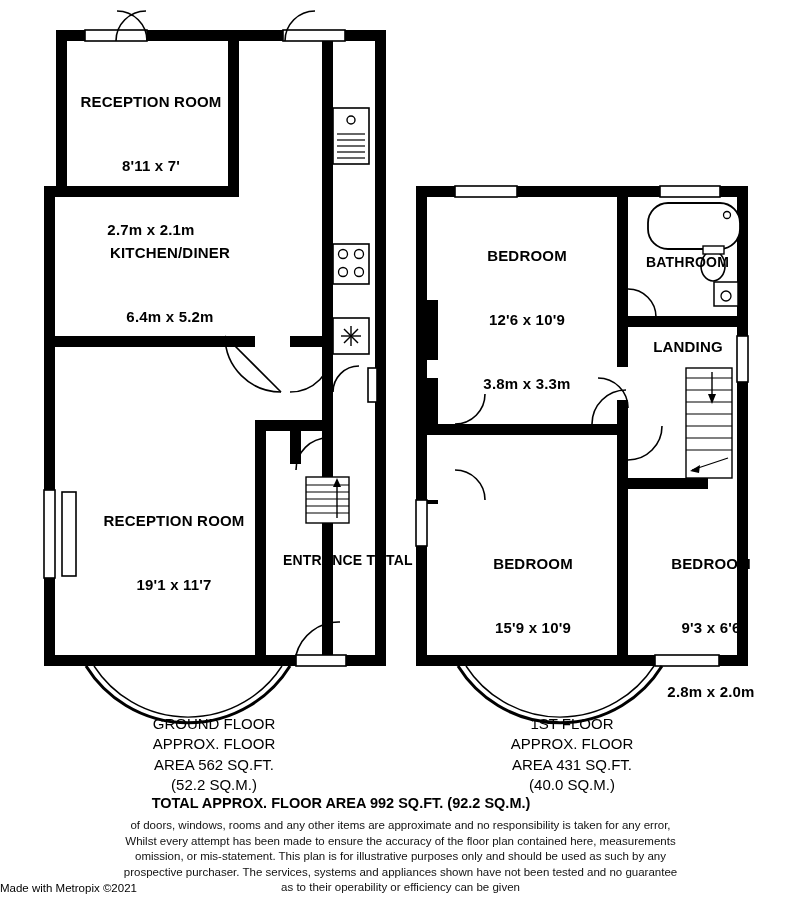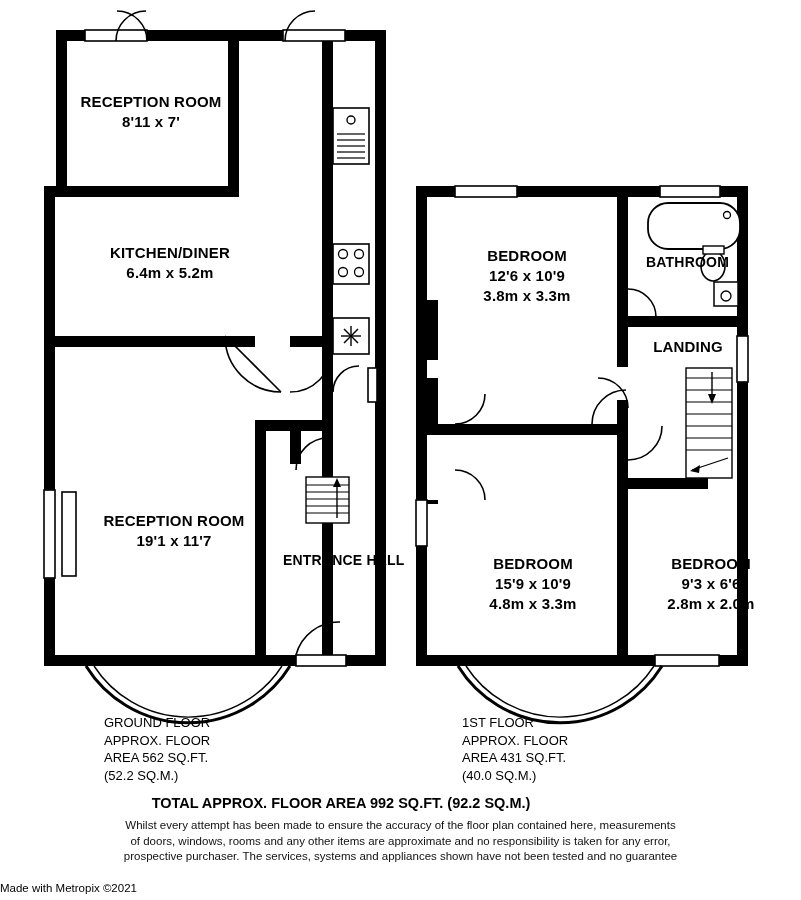--- a/index.html
+++ b/index.html
@@ -24,26 +24,26 @@
   .label {
     position: absolute;
     text-align: center;
     line-height: 1.32;
     font-weight: bold;
     letter-spacing: 0.2px;
     white-space: nowrap;
   }
   .label .ln { display: block; }
   .room-name { font-size: 15px; }
-  .room-dim { font-size: 15px; }
+  .room-dim { font-size: 15px; margin-top: 44px; }
   .small-name { font-size: 14px; padding-left: 21px; }
   .footer-block {
     position: absolute;
-    text-align: left;
-    font-size: 13px;
+    text-align: center;
+    font-size: 15px;
     line-height: 1.35;
     white-space: nowrap;
   }
   .footer-block .ln { display: block; }
   .total-line {
     position: absolute;
     left: 0;
     width: 682px;
     text-align: center;
     font-size: 14.5px;
@@ -219,54 +219,54 @@
     <polygon points="690,471 700,465 699,473" fill="#000"></polygon>
 
     <path d="M458 666 A 120 120 0 0 0 662 666" fill="none" stroke="#000" stroke-width="3"></path>
     <path d="M466 666 A 112 112 0 0 0 654 666" fill="none" stroke="#000" stroke-width="1.4"></path>
   </g>
 </svg>
 
 <div class="label" style="left:51px; top:92px; width:200px;">
   <span class="ln room-name">RECEPTION ROOM</span>
   <span class="ln room-dim">8'11 x 7'</span>
+  <span class="ln room-dim">2.7m x 2.1m</span>
 </div>
 
 <div class="label" style="left:70px; top:243px; width:200px;">
   <span class="ln room-name">KITCHEN/DINER</span>
   <span class="ln room-dim">6.4m x 5.2m</span>
 </div>
 
 <div class="label" style="left:74px; top:511px; width:200px;">
   <span class="ln room-name">RECEPTION ROOM</span>
   <span class="ln room-dim">19'1 x 11'7</span>
 </div>
 
 <div class="label" style="left:262px; top:551px; width:108px;">
-  <span class="ln small-name">ENTRANCE HALL</span>
+  <span class="ln small-name">ENTRANCE TOTAL</span>
 </div>
 
 <div class="label" style="left:432px; top:246px; width:190px;">
   <span class="ln room-name">BEDROOM</span>
   <span class="ln room-dim">12'6 x 10'9</span>
   <span class="ln room-dim">3.8m x 3.3m</span>
 </div>
 
 <div class="label" style="left:617px; top:253px; width:120px;">
   <span class="ln small-name">BATHROOM</span>
 </div>
 
 <div class="label" style="left:632px; top:337px; width:112px;">
   <span class="ln room-name">LANDING</span>
 </div>
 
 <div class="label" style="left:443px; top:554px; width:180px;">
   <span class="ln room-name">BEDROOM</span>
   <span class="ln room-dim">15'9 x 10'9</span>
-  <span class="ln room-dim">4.8m x 3.3m</span>
 </div>
 
 <div class="label" style="left:626px; top:554px; width:170px;">
   <span class="ln room-name">BEDROOM</span>
   <span class="ln room-dim">9'3 x 6'6</span>
   <span class="ln room-dim">2.8m x 2.0m</span>
 </div>
 
 <div class="footer-block" style="left:104px; top:714px; width:220px;">
   <span class="ln">GROUND FLOOR</span>
@@ -278,18 +278,20 @@
 <div class="footer-block" style="left:462px; top:714px; width:220px;">
   <span class="ln">1ST FLOOR</span>
   <span class="ln">APPROX. FLOOR</span>
   <span class="ln">AREA 431 SQ.FT.</span>
   <span class="ln">(40.0 SQ.M.)</span>
 </div>
 
 <div class="total-line" style="top:795px;">TOTAL APPROX. FLOOR AREA 992 SQ.FT. (92.2 SQ.M.)</div>
 
 <div class="disclaimer" style="top:818px;">
+  <span class="ln">of doors, windows, rooms and any other items are approximate and no responsibility is taken for any error,</span>
   <span class="ln">Whilst every attempt has been made to ensure the accuracy of the floor plan contained here, measurements</span>
-  <span class="ln">of doors, windows, rooms and any other items are approximate and no responsibility is taken for any error,</span>
+  <span class="ln">omission, or mis-statement. This plan is for illustrative purposes only and should be used as such by any</span>
   <span class="ln">prospective purchaser. The services, systems and appliances shown have not been tested and no guarantee</span>
+  <span class="ln">as to their operability or efficiency can be given</span>
 </div>
 
 <div class="credit" style="top:882px;">Made with Metropix ©2021</div>
 
 </body></html>

